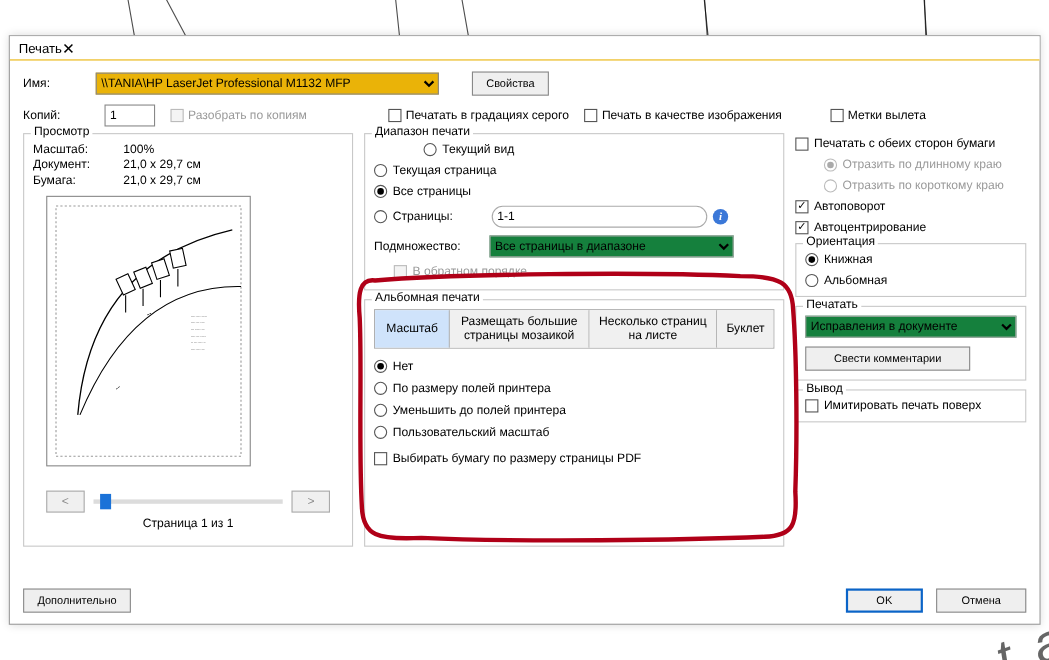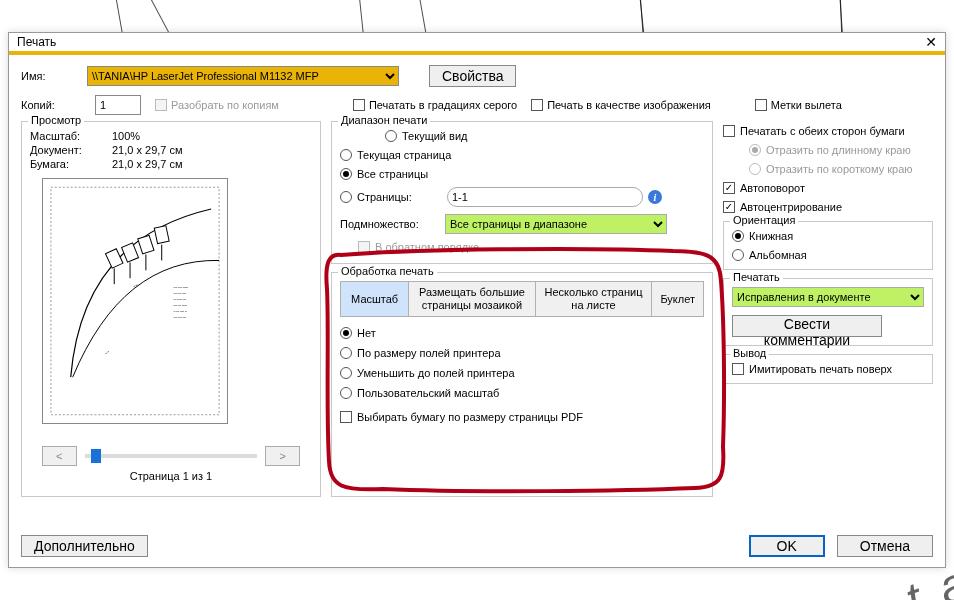--- a/index.html
+++ b/index.html
@@ -29,42 +29,42 @@
     border: 1px solid #999;
     background: #fff;
     z-index: 5;
     box-shadow: 0 0 8px rgba(0,0,0,0.15);
   }
   .titlebar {
     height: 22px;
     padding: 4px 8px;
     font-size: 12px;
     display: flex;
-    justify-content: space-between;
+    justify-content: flex-start;
     align-items: center;
     background: #fff;
-    border-bottom: 4px solid #eab308;
+    border-bottom: 1px solid #eab308;
   }
   .closex { font-size: 14px; cursor: pointer; }
   .body {
     padding: 10px 12px 8px 12px;
   }
   .row { display: flex; align-items: center; gap: 6px; }
   .toprow1 { margin-bottom: 8px; }
   .toprow1 .lblname { width: 60px; }
   .toprow1 select {
     width: 312px; height: 20px; font-size: 11px;
     border: 1px solid #888; background: #eab308;
   }
   .btn {
     height: 22px;
     border: 1px solid #888;
     background: #efefef;
     padding: 0 12px;
-    font-size: 14px;
+    font-size: 10px;
     cursor: pointer;
   }
   .btn.primary {
     border: 2px solid #0a64c8;
     padding: 0 26px;
   }
   .toprow2 { margin-bottom: 6px; gap: 14px; }
   .toprow2 .lblcopies { width: 60px; }
   .numinput {
     width: 46px; height: 20px; border: 1px solid #888; padding: 0 4px;
@@ -127,21 +127,21 @@
   }
   .navbtns { display: flex; align-items: center; gap: 8px; width: 100%; justify-content: space-between; padding: 0 12px;}
   .navbtn { width: 36px; height: 20px; border: 1px solid #aaa; background: #f0f0f0; display: flex; align-items: center; justify-content: center; cursor: pointer; color: #888;}
   .slider { width: 180px; height: 4px; background: #dcdcdc; position: relative; }
   .slider .thumb { position: absolute; left: 6px; top: -5px; width: 10px; height: 14px; background: #1a72d8; }
 
   .textinput {
     height: 20px; border: 1px solid #aaa; padding: 0 4px; font-size: 11px; background: #fff;
   }
   select.combo {
-    height: 20px; border: 1px solid #aaa; font-size: 11px; background: #bef264;
+    height: 20px; border: 1px solid #aaa; font-size: 11px; background: #15803d;
   }
   .tabs {
     display: flex; border: 1px solid #b0b0b0;
   }
   .tab {
     padding: 4px 8px;
     text-align: center;
     border-right: 1px solid #b0b0b0;
     background: #f0f0f0;
     cursor: pointer;
@@ -320,21 +320,21 @@
               <select class="combo" style="width:222px;"><option>Все страницы в диапазоне</option></select>
             </div>
             <div class="row" style="gap:5px; margin-left:18px;">
               <span class="cb disabled"></span>
               <span class="disabled">В обратном порядке</span>
             </div>
           </div>
         </div>
 
         <div class="group handling-group">
-          <span class="group-title">Обработка печать</span>
+          <span class="group-title">Альбомная печати</span>
           <div class="tabs">
             <div class="tab active" style="width:70px;">Масштаб</div>
             <div class="tab" style="width:130px;">Размещать большие страницы мозаикой</div>
             <div class="tab" style="width:120px;">Несколько страниц на листе</div>
             <div class="tab" style="flex:1;">Буклет</div>
           </div>
           <div class="handling-radios">
             <div class="row" style="gap:5px;">
                 <span class="radio checked"></span>
                 <span>Нет</span>

